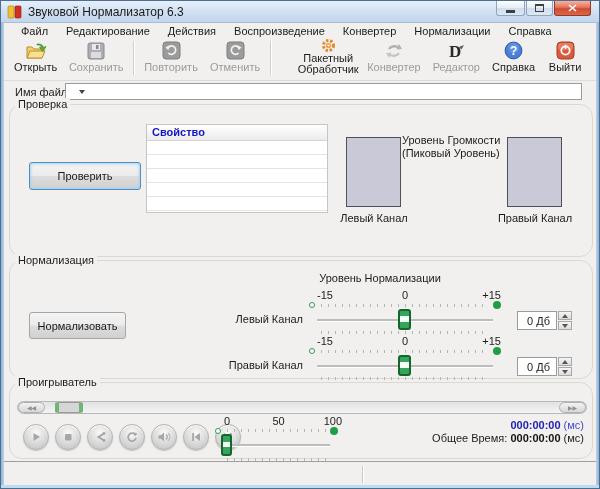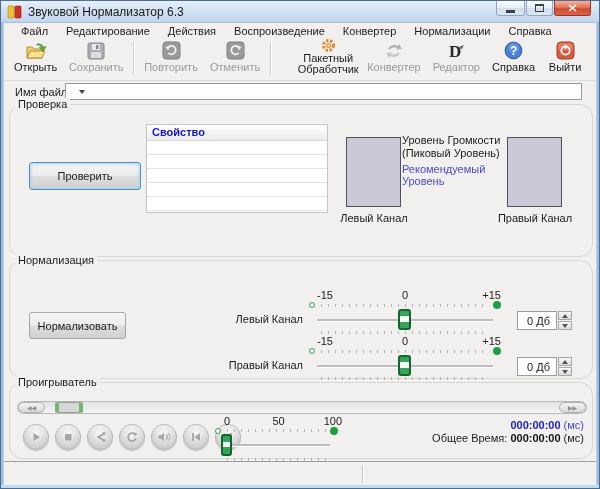--- a/index.html
+++ b/index.html
@@ -298,32 +298,29 @@
       <div class="prop-row"></div>
       <div class="prop-row"></div>
     </div>
     <div class="meter meter-l"></div>
     <div class="meter meter-r"></div>
     <span class="meter-cap cap-l">Левый Канал</span>
     <span class="meter-cap cap-r">Правый Канал</span>
     <div class="vol-desc">
       <div>Уровень Громкости</div>
       <div>(Пиковый Уровень)</div>
-      <div class="vol-link">
-        <div>Рекомендуемый</div>
-        <div>Уровень</div>
-      </div>
     </div>
   </div>
 
   <div class="group g-norm">
     <span class="group-label">Нормализация</span>
     <div class="btn norm-btn">
       <span>Нормализовать</span>
     </div>
+    <span class="norm-title">Уровень Нормализации</span>
 
     <span class="ns-chan chan1">Левый Канал</span>
     <div class="nslider ns1">
       <div class="ns-labels">
         <span class="s-min">-15</span>
         <span class="s-zero">0</span>
         <span class="s-max">+15</span>
       </div>
       <div class="ns-row2">
         <span class="c-hollow"></span>

